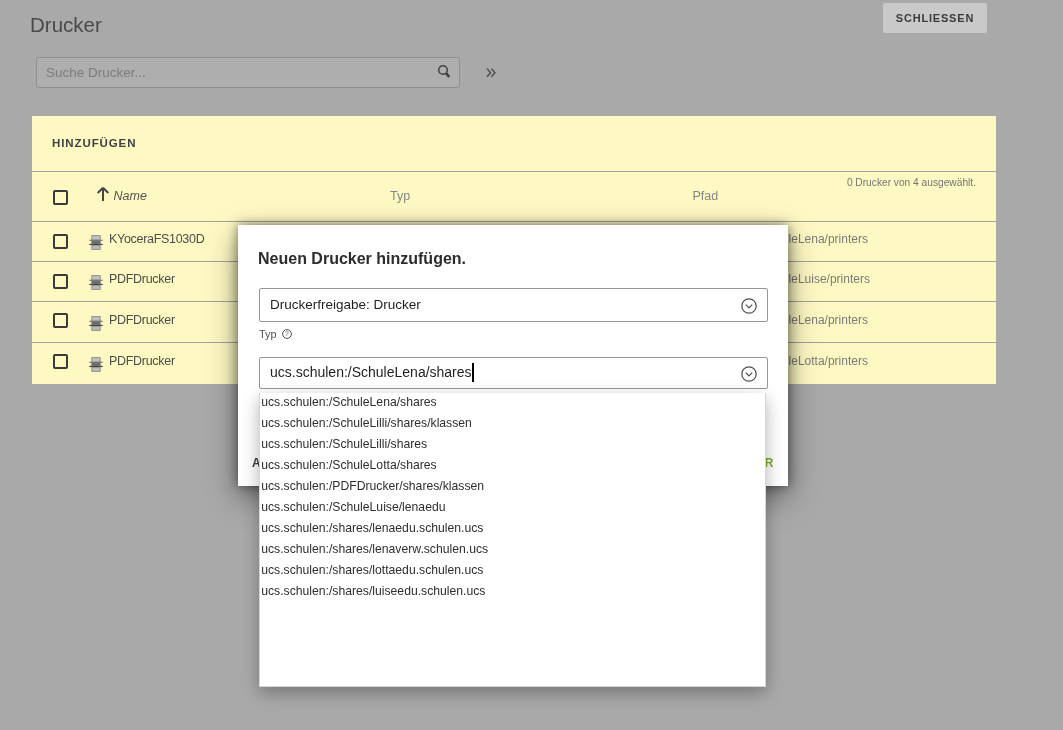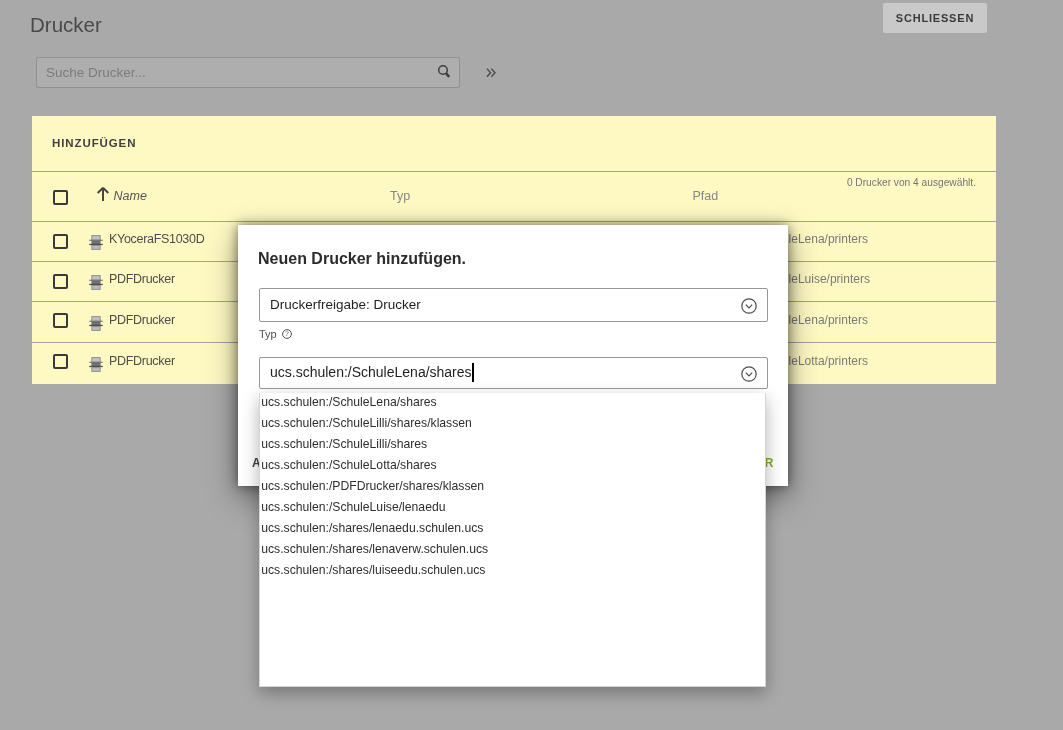--- a/index.html
+++ b/index.html
@@ -162,14 +162,15 @@
 
   <div class="abs" id="dropdown">
     <div class="it">ucs.schulen:/SchuleLena/shares</div>
     <div class="it">ucs.schulen:/SchuleLilli/shares/klassen</div>
     <div class="it">ucs.schulen:/SchuleLilli/shares</div>
     <div class="it">ucs.schulen:/SchuleLotta/shares</div>
     <div class="it">ucs.schulen:/PDFDrucker/shares/klassen</div>
     <div class="it">ucs.schulen:/SchuleLuise/lenaedu</div>
     <div class="it">ucs.schulen:/shares/lenaedu.schulen.ucs</div>
     <div class="it">ucs.schulen:/shares/lenaverw.schulen.ucs</div>
+    <div class="it">ucs.schulen:/shares/lottaedu.schulen.ucs</div>
     <div class="it">ucs.schulen:/shares/luiseedu.schulen.ucs</div>
   </div>
 
 </body></html>

